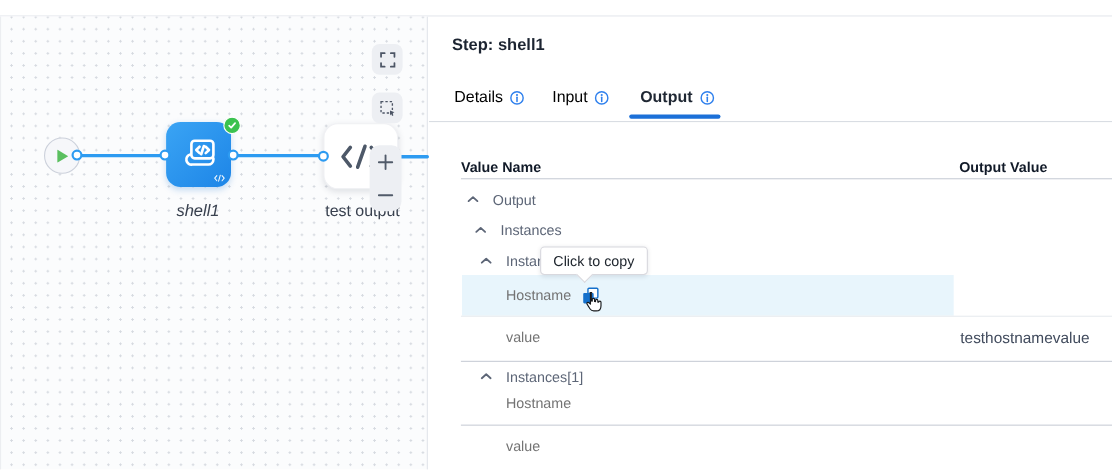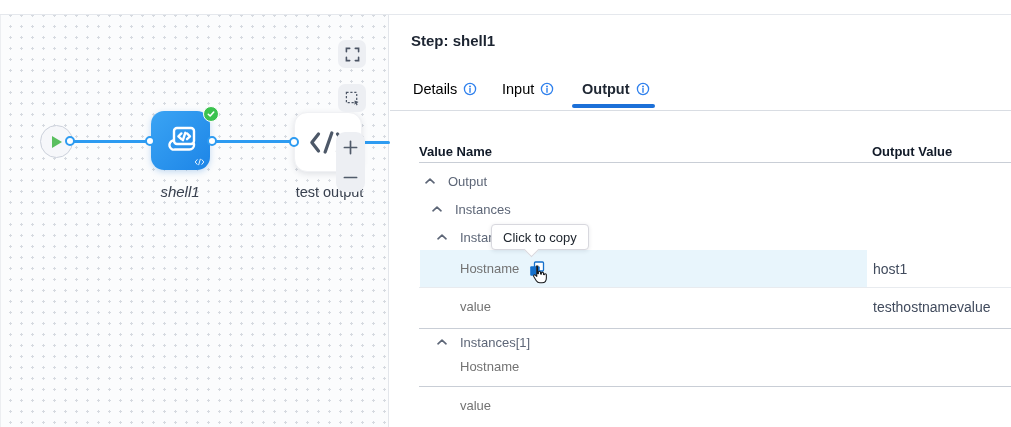--- a/index.html
+++ b/index.html
@@ -227,21 +227,20 @@
   <div class="trow" style="top:250px; height:37px;">
     <div class="name-cell lv4 hl">
       <span class="leaf-txt">Hostname</span>
       <span class="copy-btn">
         <svg width="16" height="16" viewBox="0 0 16 16">
           <rect x="5.5" y="1" width="9" height="9" rx="1" fill="#fff" stroke="#1570cb" stroke-width="1.3"></rect>
           <rect x="1.2" y="5.3" width="9.5" height="9.5" rx="1" fill="#1570cb"></rect>
         </svg>
       </span>
     </div>
-    <div class="val-cell">host1</div>
   </div>
   <div class="hr hr-light" style="top:287px;"></div>
 
   <div class="trow" style="top:288px; height:37px;">
     <div class="name-cell lv4">
       <span class="leaf-txt">value</span>
     </div>
     <div class="val-cell">testhostnamevalue</div>
   </div>
   <div class="hr hr-dark" style="top:328px;"></div>

